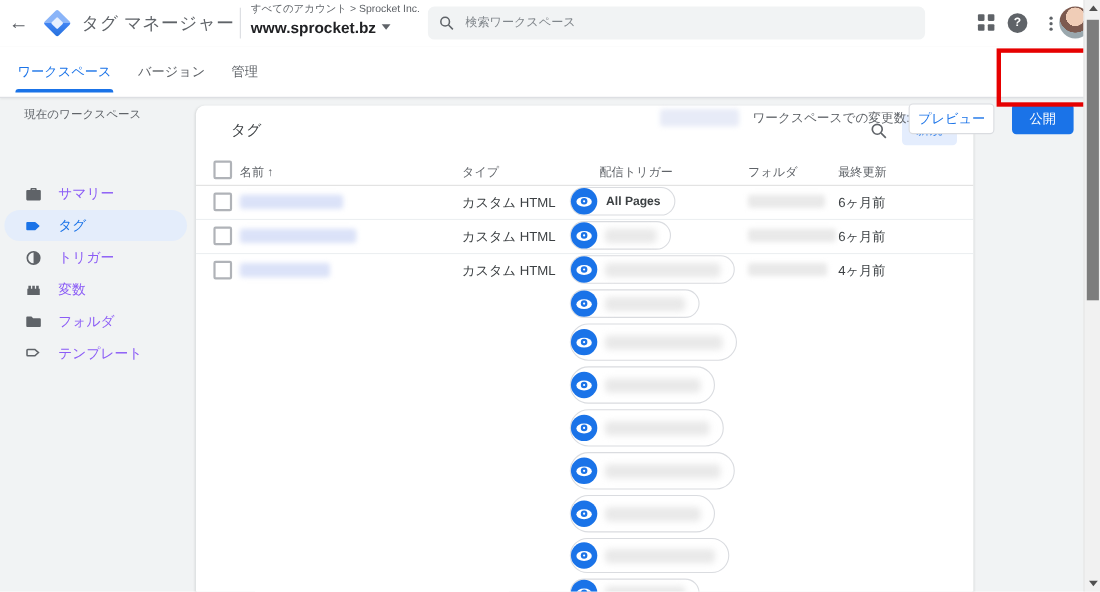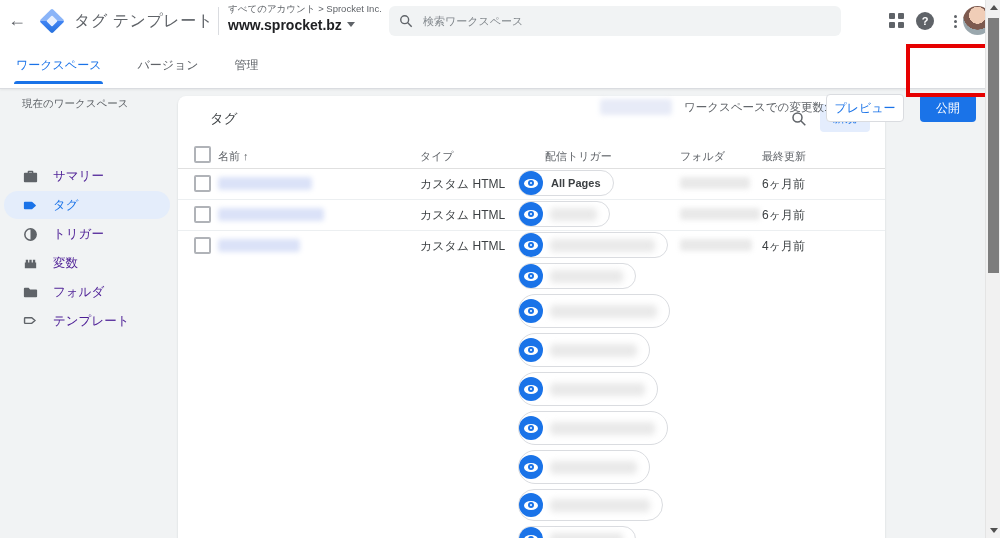--- a/index.html
+++ b/index.html
@@ -24,36 +24,36 @@
   .mag{width:14px;height:14px;flex:0 0 auto;}
   .apps{position:absolute;left:889px;top:13px;width:16px;height:16px;display:grid;grid-template-columns:6px 6px;grid-template-rows:6px 6px;gap:3px;cursor:pointer;}
   .apps span{background:#5f6368;border-radius:1px;}
   .help{position:absolute;left:916px;top:12px;width:18px;height:18px;border-radius:50%;background:#5f6368;color:#fff;font-size:11px;font-weight:700;display:flex;align-items:center;justify-content:center;cursor:pointer;}
   .dots{position:absolute;left:948px;top:12px;width:14px;height:18px;display:flex;flex-direction:column;align-items:center;justify-content:center;gap:2px;cursor:pointer;}
   .dots span{width:3px;height:3px;border-radius:50%;background:#5f6368;}
   .avatar{position:absolute;left:963px;top:6px;width:29px;height:29px;border-radius:50%;cursor:pointer;
     background:radial-gradient(circle at 50% 32%,#f0cdb7 0 34%,#7d5a4f 35% 58%,#9aa7ad 59% 100%);}
   
   .tabbar{position:absolute;left:0;top:42px;width:1000px;height:46px;background:#fff;border-bottom:1px solid #dadce0;box-shadow:0 1px 2px rgba(60,64,67,.08);z-index:2;}
-  .tabs{position:absolute;left:14px;top:0;height:46px;display:flex;gap:32px;}
+  .tabs{position:absolute;left:14px;top:0;height:46px;display:flex;gap:20px;}
   .tab{position:relative;display:flex;align-items:center;font-size:12px;color:#5f6368;cursor:pointer;padding:0 2px;}
   .tab.active{color:#1a73e8;}
   .tab.active::after{content:"";position:absolute;left:0;right:0;bottom:4px;height:3px;background:#1a73e8;border-radius:3px 3px 0 0;}
   .blurpill{position:absolute;left:600px;top:57px;width:72px;height:16px;background:#e7ebf7;border-radius:3px;filter:blur(2.5px);}
   .changes{position:absolute;left:684px;top:58px;font-size:11.5px;color:#5f6368;}
   .btn-preview{position:absolute;left:826px;top:52px;width:78px;height:28px;background:#fff;border:1px solid #dadce0;border-radius:4px;color:#1a73e8;font-size:12px;display:flex;align-items:center;justify-content:center;box-sizing:border-box;cursor:pointer;}
   .btn-publish{position:absolute;left:920px;top:52px;width:56px;height:28px;background:#1a73e8;border-radius:4px;color:#fff;font-size:12px;display:flex;align-items:center;justify-content:center;cursor:pointer;}
   .redbox{position:absolute;left:906px;top:44px;width:82px;height:45px;border:4px solid #e60000;z-index:6;pointer-events:none;}
   
   .sb-label{position:absolute;left:22px;top:97px;font-size:10.5px;color:#5f6368;}
   .ws-card{position:absolute;left:8px;top:111px;width:157px;height:29px;background:#fff;border:1px solid #dadce0;border-radius:8px;box-sizing:border-box;display:flex;align-items:center;justify-content:space-between;padding:0 10px 0 12px;cursor:pointer;box-shadow:0 1px 2px rgba(60,64,67,.1);}
   .ws-card .wsname{font-size:12.5px;font-weight:700;color:#202124;}
   .chev{color:#3c4043;font-size:14px;font-weight:700;line-height:1;}
   .nav{position:absolute;left:4px;top:162px;width:166px;display:flex;flex-direction:column;gap:1px;}
-  .nav-item{height:28px;display:flex;align-items:center;gap:14px;padding-left:18px;border-radius:14px;font-size:12.5px;color:#4c1d95;cursor:pointer;}
+  .nav-item{height:28px;display:flex;align-items:center;gap:14px;padding-left:18px;border-radius:14px;font-size:12.5px;color:#8b5cf6;cursor:pointer;}
   .nav-item.active{background:#e4edfb;color:#1a73e8;}
   .nav-ic{width:17px;height:17px;flex:0 0 auto;display:flex;align-items:center;justify-content:center;}
   
   .card{position:absolute;left:178px;top:96px;width:707px;height:460px;background:#fff;border-radius:8px;box-shadow:0 1px 2px rgba(60,64,67,.18);overflow:hidden;}
   .card-title{position:absolute;left:32px;top:14px;font-size:13.5px;color:#3c4043;}
   .card-search{position:absolute;left:608px;top:10px;width:26px;height:26px;display:flex;align-items:center;justify-content:center;cursor:pointer;}
   .btn-new{position:absolute;left:642px;top:8px;width:50px;height:28px;background:#e4edfd;color:#1a73e8;font-size:12px;border-radius:4px;display:flex;align-items:center;justify-content:center;cursor:pointer;}
   .thead{position:absolute;left:0;top:48px;width:707px;height:24px;border-bottom:1px solid #e0e0e0;font-size:11px;color:#5f6368;}
   .thead .hname{position:absolute;left:40px;top:5px;}
   .thead .arrow{color:#5f6368;font-size:11px;}
@@ -91,21 +91,21 @@
 <body>
 
 <div class="screen">
 
   <div class="appbar">
     <div class="back">←</div>
     <div class="logo">
         <div class="d1"></div>
         <div class="d2"></div>
       </div>
-    <div class="app-title">タグ テンプレート</div>
+    <div class="app-title">タグ マネージャー</div>
     <div class="hdivider"></div>
     <div class="crumb">
       <div class="small">すべてのアカウント &gt; Sprocket Inc.</div>
       <div class="big">
           <span>www.sprocket.bz</span>
           <span class="caret"></span>
         </div>
     </div>
     <div class="search">
       <svg class="mag" viewBox="0 0 16 16">

